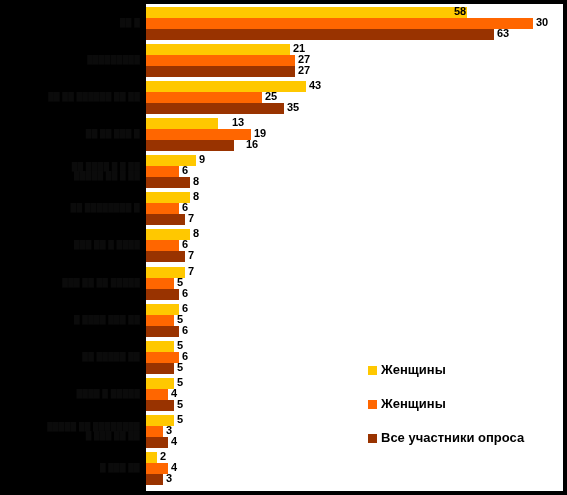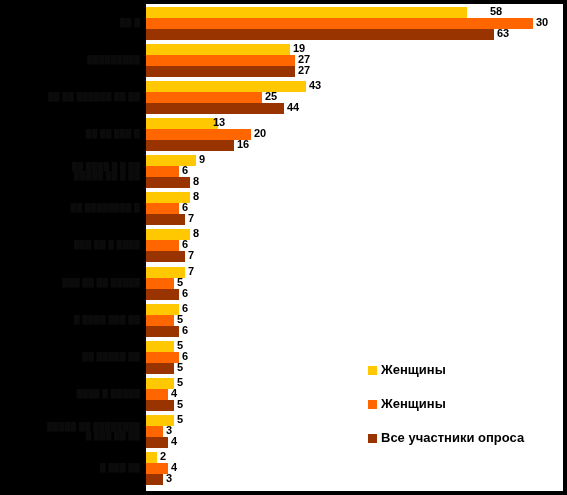--- a/index.html
+++ b/index.html
@@ -66,49 +66,49 @@
       <div class="cat-label" style="top: 351.692px;">██ █████ ██</div>
       <div class="cat-label" style="top: 388.769px;">████ █ █████</div>
       <div class="cat-label" style="top: 421.846px;">█████ ██ ████████
 █ ███ ██ ██</div>
       <div class="cat-label" style="top: 462.923px;">█ ███ ██</div>
     </div>
 
   <div id="bars-layer">
       <div class="group" style="top: 7px; left: 146px; width: 427px; height: 33px;">
         <div class="bar w" style="width: 321px; background: rgb(255, 200, 0);"></div>
-        <div class="val w" style="left: 344px;">58</div>
+        <div class="val w" style="left: 308px;">58</div>
         <div class="bar m" style="width: 387px; background: rgb(255, 102, 0);"></div>
         <div class="val m" style="left: 390px;">30</div>
         <div class="bar a" style="width: 348px; background: rgb(153, 51, 0);"></div>
         <div class="val a" style="left: 351px;">63</div>
       </div>
       <div class="group" style="top: 44.0769px; left: 146px; width: 427px; height: 33px;">
         <div class="bar w" style="width: 144px; background: rgb(255, 200, 0);"></div>
-        <div class="val w" style="left: 147px;">19</div>
+        <div class="val w" style="left: 147px;">21</div>
         <div class="bar m" style="width: 149px; background: rgb(255, 102, 0);"></div>
         <div class="val m" style="left: 152px;">27</div>
         <div class="bar a" style="width: 149px; background: rgb(153, 51, 0);"></div>
         <div class="val a" style="left: 152px;">27</div>
       </div>
       <div class="group" style="top: 81.1538px; left: 146px; width: 427px; height: 33px;">
         <div class="bar w" style="width: 160px; background: rgb(255, 200, 0);"></div>
         <div class="val w" style="left: 163px;">43</div>
         <div class="bar m" style="width: 116px; background: rgb(255, 102, 0);"></div>
         <div class="val m" style="left: 119px;">25</div>
         <div class="bar a" style="width: 138px; background: rgb(153, 51, 0);"></div>
-        <div class="val a" style="left: 141px;">44</div>
+        <div class="val a" style="left: 141px;">35</div>
       </div>
       <div class="group" style="top: 118.231px; left: 146px; width: 427px; height: 33px;">
         <div class="bar w" style="width: 72px; background: rgb(255, 200, 0);"></div>
-        <div class="val w" style="left: 67px;">13</div>
+        <div class="val w" style="left: 86px;">13</div>
         <div class="bar m" style="width: 105px; background: rgb(255, 102, 0);"></div>
-        <div class="val m" style="left: 108px;">20</div>
+        <div class="val m" style="left: 108px;">19</div>
         <div class="bar a" style="width: 88px; background: rgb(153, 51, 0);"></div>
-        <div class="val a" style="left: 91px;">16</div>
+        <div class="val a" style="left: 100px;">16</div>
       </div>
       <div class="group" style="top: 155.308px; left: 146px; width: 427px; height: 33px;">
         <div class="bar w" style="width: 50px; background: rgb(255, 200, 0);"></div>
         <div class="val w" style="left: 53px;">9</div>
         <div class="bar m" style="width: 33px; background: rgb(255, 102, 0);"></div>
         <div class="val m" style="left: 36px;">6</div>
         <div class="bar a" style="width: 44px; background: rgb(153, 51, 0);"></div>
         <div class="val a" style="left: 47px;">8</div>
       </div>
       <div class="group" style="top: 192.385px; left: 146px; width: 427px; height: 33px;">

